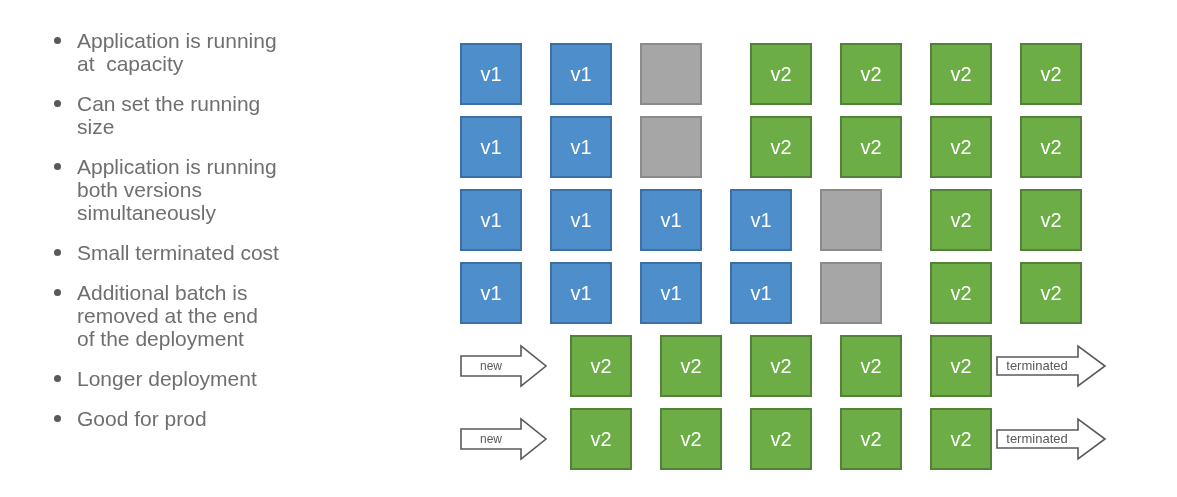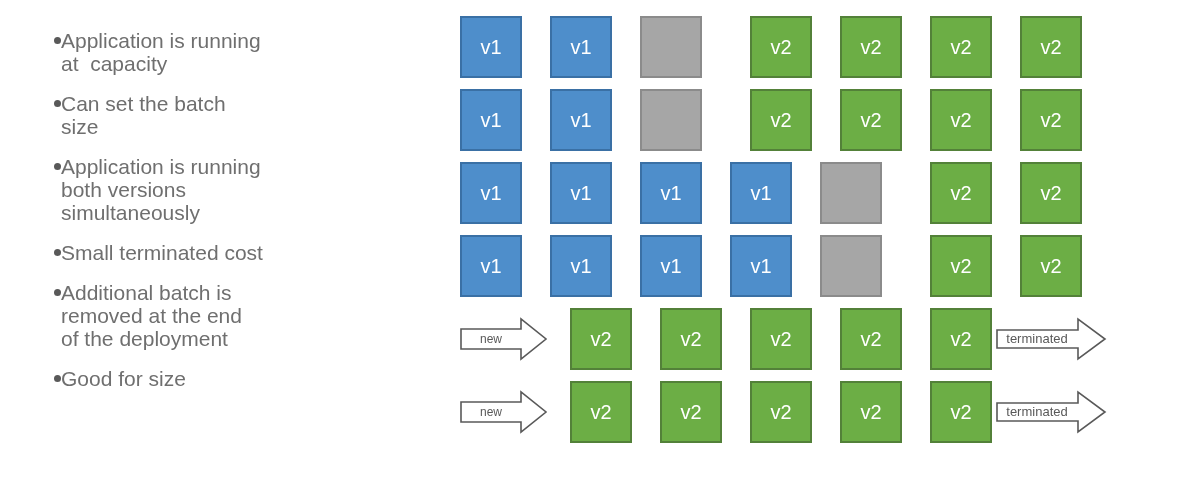--- a/index.html
+++ b/index.html
@@ -9,33 +9,33 @@
     font-family:"Liberation Sans", sans-serif;
   }
   .slide{position:absolute;inset:0;}
 
   
   .bullets{
     position:absolute;left:54px;top:29px;width:340px;
     margin:0;padding:0;list-style:none;
   }
   .bullets li{
-    display:flex;margin:0 0 17px 0;
+    display:flex;gap:16px;margin:0 0 17px 0;
     color:var(--bullet-text,#6f6f6f);
     font-size:21px;line-height:23px;
   }
   .dot{
     flex:none;width:7px;height:7px;border-radius:50%;
     background:var(--bullet-dot,#595959);margin-top:8px;
   }
   .btext{white-space:pre-wrap;}
 
   
   .diagram{
-    position:absolute;left:460px;top:16px;
+    position:absolute;left:460px;top:43px;
     display:grid;
     grid-template-columns:repeat(7,62px);
     grid-auto-rows:62px;
     column-gap:28px;row-gap:11px;
   }
   .cell{
     width:62px;height:62px;box-sizing:border-box;
     display:flex;align-items:center;justify-content:center;
     border:2px solid transparent;
     color:#ffffff;font-size:20px;
@@ -62,42 +62,46 @@
 
 <div class="slide">
   <ul class="bullets">
       <li>
         <span class="dot"></span>
         <span class="btext">Application is running
 at  capacity</span>
       </li>
       <li>
         <span class="dot"></span>
-        <span class="btext">Can set the batch
+        <span class="btext">Can set the running
 size</span>
       </li>
       <li>
         <span class="dot"></span>
         <span class="btext">Application is running
 both versions
 simultaneously</span>
       </li>
       <li>
         <span class="dot"></span>
         <span class="btext">Small terminated cost</span>
       </li>
       <li>
         <span class="dot"></span>
         <span class="btext">Additional batch is
 removed at the end
 of the deployment</span>
       </li>
       <li>
         <span class="dot"></span>
-        <span class="btext">Good for size</span>
+        <span class="btext">Longer deployment</span>
+      </li>
+      <li>
+        <span class="dot"></span>
+        <span class="btext">Good for prod</span>
       </li>
     </ul>
   <div class="diagram">
       <div class="cell v1">v1</div>
       <div class="cell v1">v1</div>
       <div class="cell empty"></div>
       <div class="cell v2">v2</div>
       <div class="cell v2">v2</div>
       <div class="cell v2">v2</div>
       <div class="cell v2">v2</div>

